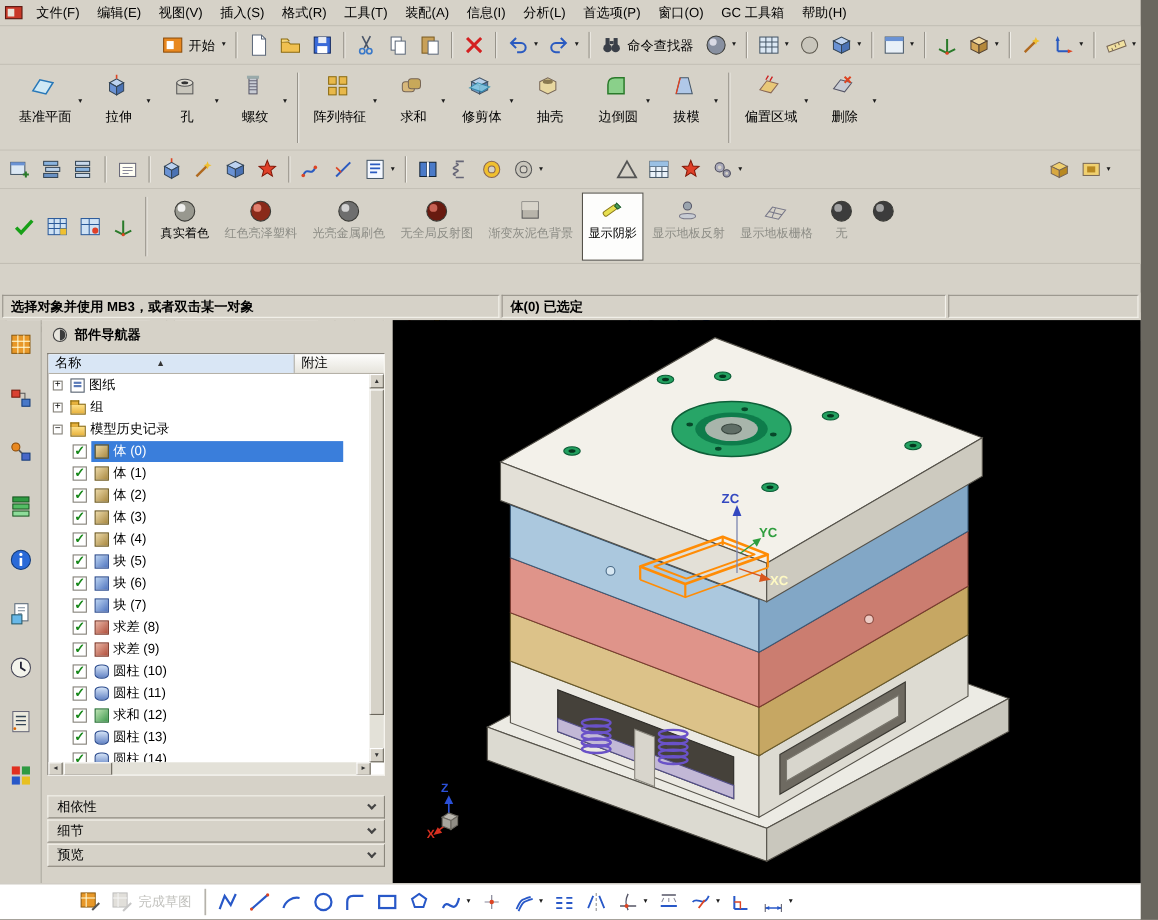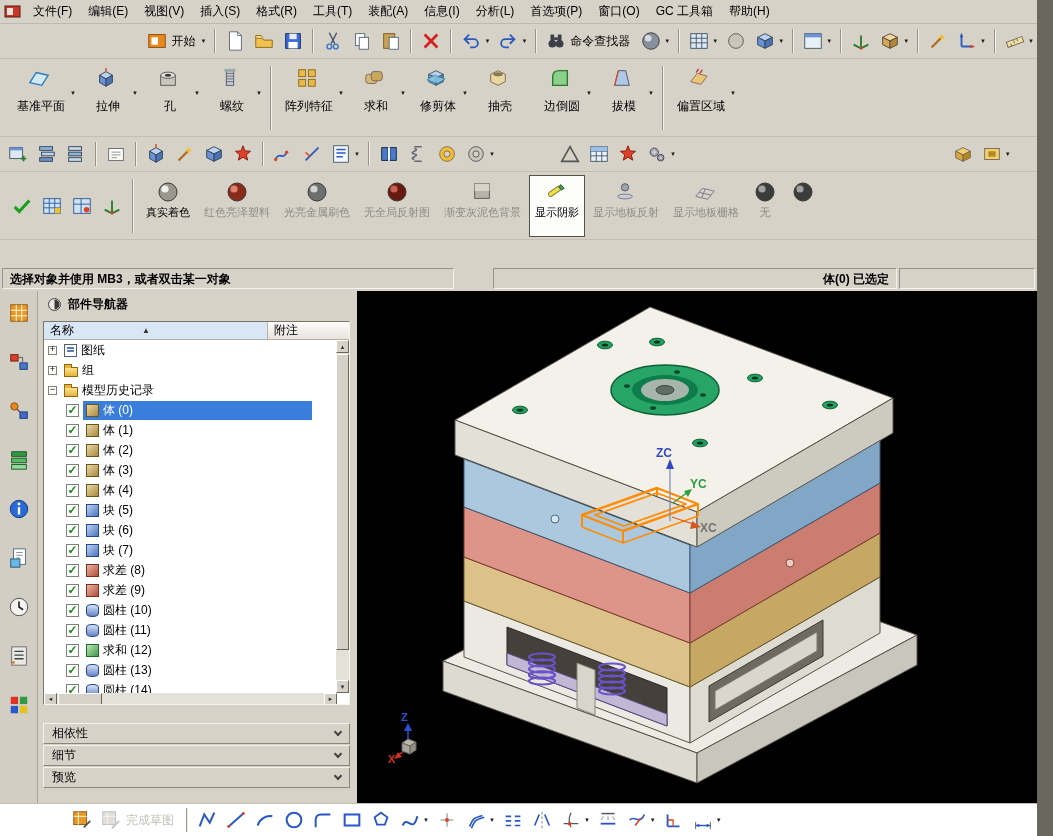--- a/index.html
+++ b/index.html
@@ -55,21 +55,21 @@
   #selicons { display:flex; align-items:center; gap:1px; }
   #selicons .tbtn { height:22px; min-width:22px; }
   #selicons .ico { width:18px; height:18px; }
 
   
   #promptbar { position:absolute; top:266px; left:0; width:100%; height:25px; background:#d6d2c8;
                display:flex; gap:2px; padding:2px; }
   .pcell { border:1px solid; border-color:#97938a #f4f2ec #f4f2ec #97938a; padding:2px 7px;
            font-weight:bold; white-space:nowrap; overflow:hidden; }
   .pcell.c1 { width:452px; }
-  .pcell.c2 { width:404px; text-align:right;margin-left:37px; }
+  .pcell.c2 { width:404px; text-align:left; }
   .pcell.c3 { flex:1; }
 
   
   #main { position:absolute; top:291px; left:0; width:1053px; height:512px; display:flex; }
   #strip { width:38px; background:#d2cec4; border-right:1px solid #a9a59b; padding-top:8px;
            display:flex; flex-direction:column; align-items:center; gap:21px; flex:0 0 auto; }
   .strip-btn { width:28px; height:28px; display:flex; align-items:center; justify-content:center;
                border:1px solid transparent; }
 
   
@@ -443,20 +443,28 @@
       </div>
       <div class="sep" style="height: 64px;"></div>
       <div class="fbtn">
         <div class="fi"><svg width="22" height="22" viewBox="0 0 24 24">
             <polygon points="3,16 10,7 21,10 14,19" fill="#e8c878" stroke="#865"></polygon>
             <path d="M9 6l2.5-4M13 7l2.5-4" stroke="#c22" stroke-width="1.4"></path>
           </svg></div>
         <div class="fl">偏置区域</div>
         <span class="dd">▼</span>
       </div>
+      <div class="fbtn">
+        <div class="fi"><svg width="22" height="22" viewBox="0 0 24 24">
+            <polygon points="3,15 10,6 21,9 14,18" fill="#c8ccd4" stroke="#556"></polygon>
+            <path d="M14 3l6 6M20 3l-6 6" stroke="#d42" stroke-width="2"></path>
+          </svg></div>
+        <div class="fl">删除</div>
+        <span class="dd">▼</span>
+      </div>
     </div>
   <div class="tb" id="tb3">
       <div class="tbtn">
         <span class="ico">
           <svg width="22" height="22" viewBox="0 0 24 24">
             <rect x="3" y="5" width="14" height="12" fill="#dce8f4" stroke="#456"></rect>
             <rect x="3" y="5" width="14" height="3" fill="#6a92d4"></rect>
             <path d="M18 14v6M15 17h6" stroke="#2a7a2a" stroke-width="2"></path>
           </svg>
         </span>
@@ -1259,21 +1267,21 @@
           <polygon points="51,432 47,440 55,440" fill="#2b50d8"></polygon>
           <line x1="51" y1="457" x2="40" y2="465" stroke="#d83020" stroke-width="1.5"></line>
           <polygon points="37,468 45,466 41,461" fill="#d83020"></polygon>
           <polygon points="45,452 51,448 59,451 53,455" fill="#b9b6ae" stroke="#6a675f"></polygon>
           <polygon points="45,452 53,455 53,463 45,460" fill="#a8a59d" stroke="#6a675f"></polygon>
           <polygon points="53,455 59,451 59,459 53,463" fill="#908d85" stroke="#6a675f"></polygon>
         </g>
       </svg>
       <span class="wcs" id="lbl-zc" style="left:299px;top:155px;color:#3348c0">ZC</span>
       <span class="wcs" id="lbl-yc" style="left:333px;top:186px;color:#2e9e3e">YC</span>
-      <span class="wcs" id="lbl-xc" style="left:343px;top:230px;color:#737373">XC</span>
+      <span class="wcs" id="lbl-xc" style="left:343px;top:230px;color:#fef9c3">XC</span>
       <span class="wcs" id="lbl-z" style="left:44px;top:420px;color:#2b50d8;font-size:11px">Z</span>
       <span class="wcs" id="lbl-x" style="left:31px;top:462px;color:#d83020;font-size:11px">X</span>
     </div>
   </div>
 
   <div id="bottombar">
       <div class="tbtn">
         <span class="ico">
           <svg width="22" height="22" viewBox="0 0 24 24">
             <rect x="3" y="3" width="14" height="14" fill="#e89828" stroke="#8a5a10"></rect>

